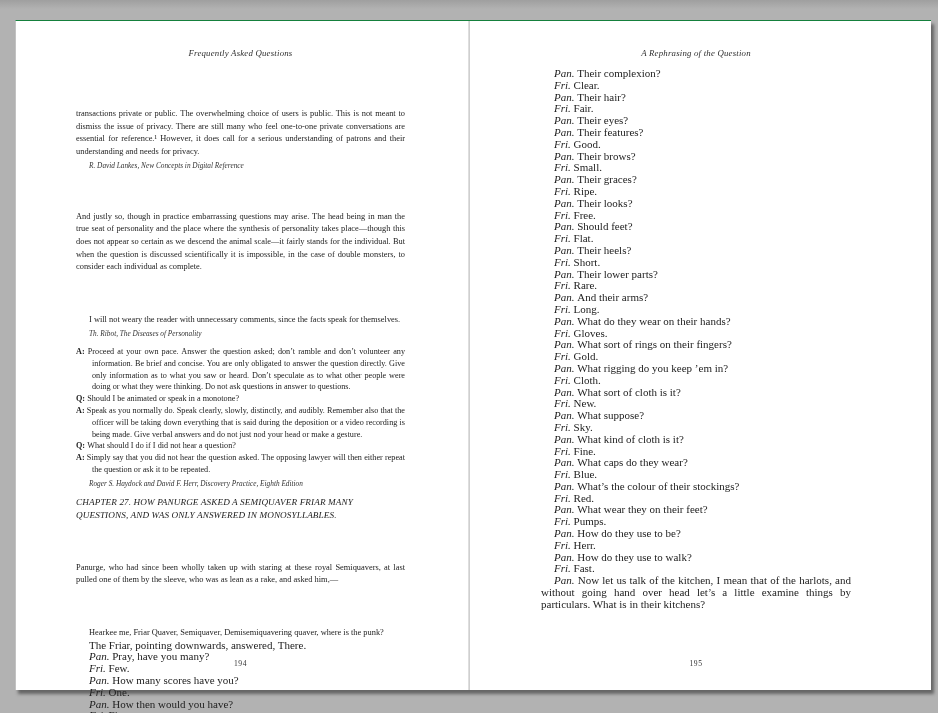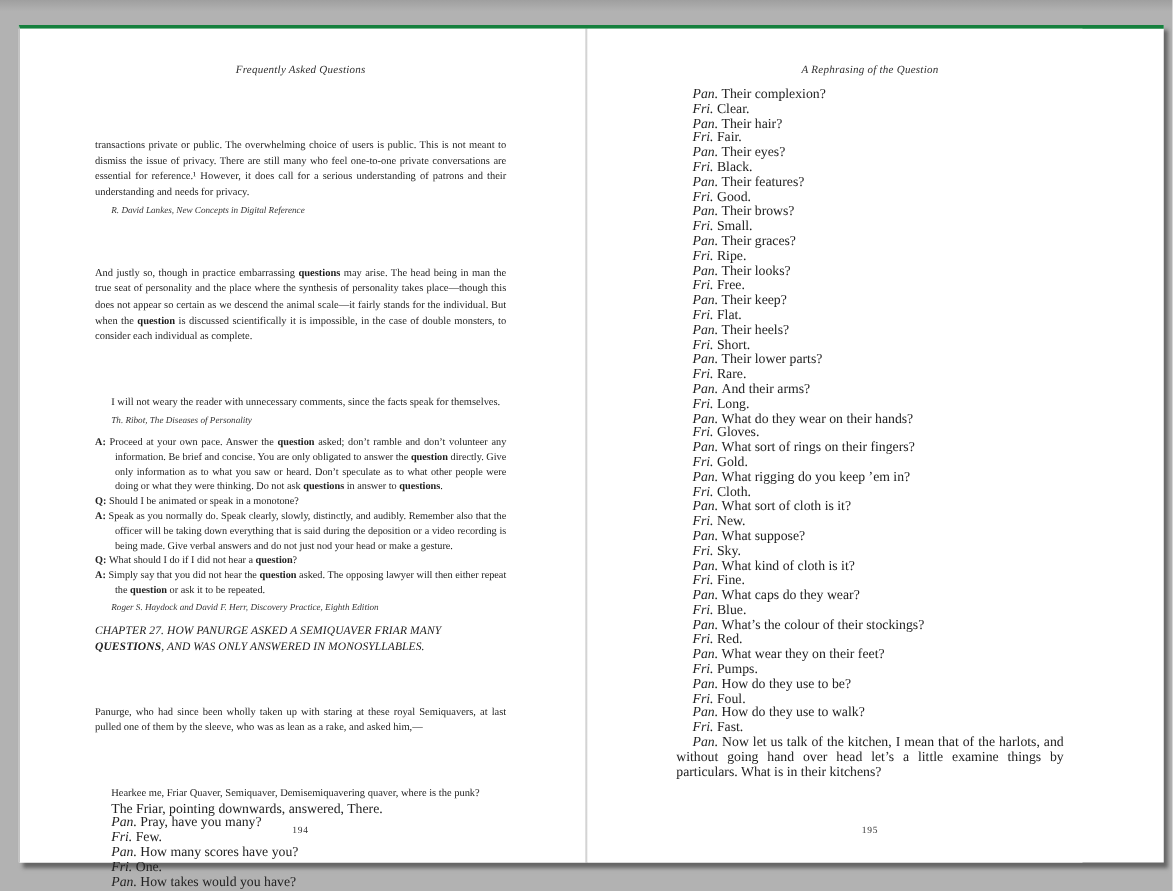--- a/index.html
+++ b/index.html
@@ -5,21 +5,21 @@
   html,body{margin:0;padding:0;}
   body{
     width:938px;height:713px;overflow:hidden;position:relative;
     background:linear-gradient(#9f9f9f 0px,#b2b2b2 9px,#b2b2b2 100%);
     font-family:"Liberation Serif","DejaVu Serif",serif;
     color:#222;
   }
   .spread{
     position:absolute;left:15px;top:20px;width:916px;height:670px;
     display:flex;background:#fff;
-    border-top:3px solid #15803d;border-left:1px solid #c2c2c2;
+    border-top:1px solid #15803d;border-left:1px solid #c2c2c2;
     box-shadow:3px 4px 3px rgba(40,40,40,.55);
     box-sizing:border-box;
   }
   .page{position:relative;height:100%;background:#fff;}
   .page-left{width:452px;}
   .page-right{width:396px;}
   .gutter{width:2px;height:100%;background:linear-gradient(to right,#e6e6e6,#c7c7c7);}
   .running-head{
     position:absolute;top:27px;text-align:center;
     font-style:italic;font-size:8.8px;color:#2f2f2f;letter-spacing:.2px;
@@ -38,21 +38,21 @@
 
   .blk{margin:0;}
   .prose{font-size:8.4px;line-height:12.6px;text-align:justify;margin-top:40px;}
   .prose.ind{text-indent:13px;}
   .attrib{font-size:7.3px;line-height:9.5px;font-style:italic;color:#333;margin:3px 0 7px 13px;}
   .qa{font-size:8.2px;line-height:11.8px;text-align:justify;padding-left:16px;text-indent:-16px;}
   .qlab{font-weight:700;}
   .chapter{font-size:9.2px;line-height:12.8px;font-style:italic;margin:8px 0 6px 0;letter-spacing:.1px;}
   .dia{font-size:11px;line-height:11.8px;text-align:justify;text-indent:13px;}
   .sp{font-style:italic;}
-  .bold{font-weight:700;}
+  .bold{font-weight:400;}
 </style>
 </head>
 <body>
 
 <div class="spread">
   <div class="page page-left">
     <div class="running-head">Frequently Asked Questions</div>
     <div class="pbody">
         <div class="blk prose"><span>transactions private or public. The overwhelming choice of users is public. This is not meant to dismiss the issue of privacy. There are still many who feel one-to-one private conversations are essential for reference.¹ However, it does call for a serious understanding of patrons and their understanding and needs for privacy.</span></div>
         <div class="blk attrib">R. David Lankes, New Concepts in Digital Reference</div>
@@ -66,48 +66,47 @@
         <div class="blk qa"><span class="qlab">A: </span><span>Simply say that you did not hear the </span><span class="bold">question</span><span> asked. The opposing lawyer will then either repeat the </span><span class="bold">question</span><span> or ask it to be repeated.</span></div>
         <div class="blk attrib">Roger S. Haydock and David F. Herr, Discovery Practice, Eighth Edition</div>
         <div class="blk chapter"><span>CHAPTER 27. HOW PANURGE ASKED A SEMIQUAVER FRIAR MANY </span><span class="bold">QUESTIONS</span><span>, AND WAS ONLY ANSWERED IN MONOSYLLABLES.</span></div>
         <div class="blk prose"><span>Panurge, who had since been wholly taken up with staring at these royal Semiquavers, at last pulled one of them by the sleeve, who was as lean as a rake, and asked him,—</span></div>
         <div class="blk prose ind"><span>Hearkee me, Friar Quaver, Semiquaver, Demisemiquavering quaver, where is the punk?</span></div>
         <div class="blk dia"><span>The Friar, pointing downwards, answered, There.</span></div>
         <div class="blk dia"><span class="sp">Pan. </span><span>Pray, have you many?</span></div>
         <div class="blk dia"><span class="sp">Fri. </span><span>Few.</span></div>
         <div class="blk dia"><span class="sp">Pan. </span><span>How many scores have you?</span></div>
         <div class="blk dia"><span class="sp">Fri. </span><span>One.</span></div>
-        <div class="blk dia"><span class="sp">Pan. </span><span>How takes would you have?</span></div>
+        <div class="blk dia"><span class="sp">Pan. </span><span>How then would you have?</span></div>
         <div class="blk dia"><span class="sp">Fri. </span><span>Five.</span></div>
         <div class="blk dia"><span class="sp">Pan. </span><span>Where do you hide ’em?</span></div>
         <div class="blk dia"><span class="sp">Fri. </span><span>Here.</span></div>
         <div class="blk dia"><span class="sp">Pan. </span><span>I suppose they are not all of one age; but, pray, how is their shape?</span></div>
         <div class="blk dia"><span class="sp">Fri. </span><span>Straight.</span></div>
       </div>
     <div class="page-number">194</div>
   </div>
   <div class="gutter"></div>
   <div class="page page-right">
     <div class="running-head">A Rephrasing of the Question</div>
     <div class="pbody">
         <div class="blk dia"><span class="sp">Pan. </span><span>Their complexion?</span></div>
         <div class="blk dia"><span class="sp">Fri. </span><span>Clear.</span></div>
         <div class="blk dia"><span class="sp">Pan. </span><span>Their hair?</span></div>
         <div class="blk dia"><span class="sp">Fri. </span><span>Fair.</span></div>
         <div class="blk dia"><span class="sp">Pan. </span><span>Their eyes?</span></div>
-        <div class="blk dia"><span class="sp">Fri. </span><span>Black.</span></div>
         <div class="blk dia"><span class="sp">Pan. </span><span>Their features?</span></div>
         <div class="blk dia"><span class="sp">Fri. </span><span>Good.</span></div>
         <div class="blk dia"><span class="sp">Pan. </span><span>Their brows?</span></div>
         <div class="blk dia"><span class="sp">Fri. </span><span>Small.</span></div>
         <div class="blk dia"><span class="sp">Pan. </span><span>Their graces?</span></div>
         <div class="blk dia"><span class="sp">Fri. </span><span>Ripe.</span></div>
         <div class="blk dia"><span class="sp">Pan. </span><span>Their looks?</span></div>
         <div class="blk dia"><span class="sp">Fri. </span><span>Free.</span></div>
-        <div class="blk dia"><span class="sp">Pan. </span><span>Their keep?</span></div>
+        <div class="blk dia"><span class="sp">Pan. </span><span>Should feet?</span></div>
         <div class="blk dia"><span class="sp">Fri. </span><span>Flat.</span></div>
         <div class="blk dia"><span class="sp">Pan. </span><span>Their heels?</span></div>
         <div class="blk dia"><span class="sp">Fri. </span><span>Short.</span></div>
         <div class="blk dia"><span class="sp">Pan. </span><span>Their lower parts?</span></div>
         <div class="blk dia"><span class="sp">Fri. </span><span>Rare.</span></div>
         <div class="blk dia"><span class="sp">Pan. </span><span>And their arms?</span></div>
         <div class="blk dia"><span class="sp">Fri. </span><span>Long.</span></div>
         <div class="blk dia"><span class="sp">Pan. </span><span>What do they wear on their hands?</span></div>
         <div class="blk dia"><span class="sp">Fri. </span><span>Gloves.</span></div>
         <div class="blk dia"><span class="sp">Pan. </span><span>What sort of rings on their fingers?</span></div>
@@ -120,20 +119,20 @@
         <div class="blk dia"><span class="sp">Fri. </span><span>Sky.</span></div>
         <div class="blk dia"><span class="sp">Pan. </span><span>What kind of cloth is it?</span></div>
         <div class="blk dia"><span class="sp">Fri. </span><span>Fine.</span></div>
         <div class="blk dia"><span class="sp">Pan. </span><span>What caps do they wear?</span></div>
         <div class="blk dia"><span class="sp">Fri. </span><span>Blue.</span></div>
         <div class="blk dia"><span class="sp">Pan. </span><span>What’s the colour of their stockings?</span></div>
         <div class="blk dia"><span class="sp">Fri. </span><span>Red.</span></div>
         <div class="blk dia"><span class="sp">Pan. </span><span>What wear they on their feet?</span></div>
         <div class="blk dia"><span class="sp">Fri. </span><span>Pumps.</span></div>
         <div class="blk dia"><span class="sp">Pan. </span><span>How do they use to be?</span></div>
-        <div class="blk dia"><span class="sp">Fri. </span><span>Foul.</span></div>
+        <div class="blk dia"><span class="sp">Fri. </span><span>Herr.</span></div>
         <div class="blk dia"><span class="sp">Pan. </span><span>How do they use to walk?</span></div>
         <div class="blk dia"><span class="sp">Fri. </span><span>Fast.</span></div>
         <div class="blk dia"><span class="sp">Pan. </span><span>Now let us talk of the kitchen, I mean that of the harlots, and without going hand over head let’s a little examine things by particulars. What is in their kitchens?</span></div>
       </div>
     <div class="page-number">195</div>
   </div>
 </div>
 
 </body></html>

